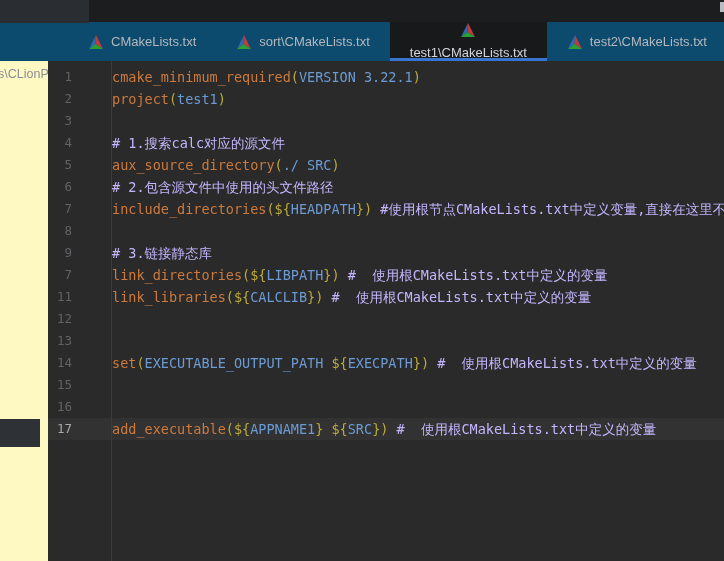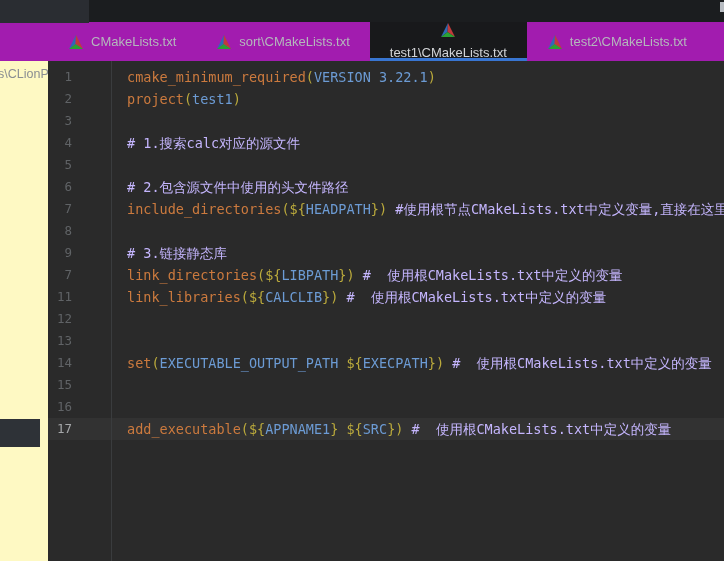--- a/index.html
+++ b/index.html
@@ -5,21 +5,21 @@
   * { margin:0; padding:0; box-sizing:border-box; }
   html,body { width:724px; height:561px; overflow:hidden; background:#1B1D1F; }
   .app { width:724px; height:561px; font-family:"Liberation Sans", sans-serif; position:relative; overflow:hidden; }
 
   
   .topbar { height:22px; background:#1B1D1F; position:relative; }
   .topbar-box { position:absolute; left:0; top:0; width:89px; height:23px; background:#2A2D32; }
   .win-artifact { position:absolute; right:0; top:2px; width:4px; height:10px; background:#B8BCC2; }
 
   
-  .tabbar { height:39px; background:#a21caf; display:flex; align-items:stretch; padding-left:48px; }
+  .tabbar { height:39px; background:#0c4a6e; display:flex; align-items:stretch; padding-left:68px; }
   .tab { display:flex; align-items:center; gap:7px; padding:0 20px; cursor:default; position:relative; }
   .tab .label { font-size:13px; color:#B4B8BC; white-space:nowrap; }
   .tab.active { background:#18191B;flex-direction:column; }
   .tab.active .label { color:#D2D4D7; }
   .tab.active::after { content:""; position:absolute; left:0; right:0; bottom:0; height:3px; background:#3875D1; }
   .tab .close { color:#9BA0A6; font-size:15px; line-height:1; margin-left:4px; }
   .cmake-icon { width:16px; height:16px; flex:0 0 16px; }
 
   
   .body { display:flex; height:500px; }
@@ -28,21 +28,21 @@
   .strip-selected { position:absolute; top:358px; left:0; width:40px; height:28px; background:#2E3237; }
 
   .editor { flex:1; background:#2A2A2A; position:relative; overflow:hidden;
             font-family:"DejaVu Sans Mono","Liberation Mono",monospace; font-size:13.5px; }
   .gutter-divider { position:absolute; left:63px; top:0; bottom:0; width:1px; background:#3A3C3E; z-index:2; }
   .lines { padding-top:5px; position:relative; z-index:1; }
   .row { display:flex; height:22px; line-height:22px; white-space:nowrap; }
   .row.cur { background:#323232; }
   .num { width:63px; flex:0 0 63px; text-align:right; padding-right:39px; color:#606366; font-size:12.5px; }
   .row.cur .num { color:#A6A8AA; }
-  .code { padding-left:16px; white-space:pre; }
+  .code { padding-left:1px; white-space:pre; }
 
   .cmd { color:#CC7A3E; }
   .par { color:#BBAA3C; }
   .arg { color:#6C9BD4; }
   .com { color:#c4b5fd; }
   .plain { color:#A9B7C6; }
 </style>
 </head>
 <body>
 
@@ -109,20 +109,21 @@
           <div class="row">
             <div class="num">3</div>
             <div class="code"></div>
           </div>
           <div class="row">
             <div class="num">4</div>
             <div class="code"><span class="com"># 1.搜索calc对应的源文件</span></div>
           </div>
           <div class="row">
             <div class="num">5</div>
+            <div class="code"><span class="cmd">aux_source_directory</span><span class="par">(</span><span class="arg">./ SRC</span><span class="par">)</span></div>
           </div>
           <div class="row">
             <div class="num">6</div>
             <div class="code"><span class="com"># 2.包含源文件中使用的头文件路径</span></div>
           </div>
           <div class="row">
             <div class="num">7</div>
             <div class="code"><span class="cmd">include_directories</span><span class="par">(${</span><span class="arg">HEADPATH</span><span class="par">})</span><span class="plain"> </span><span class="com">#使用根节点CMakeLists.txt中定义变量,直接在这里不好</span></div>
           </div>
           <div class="row">

